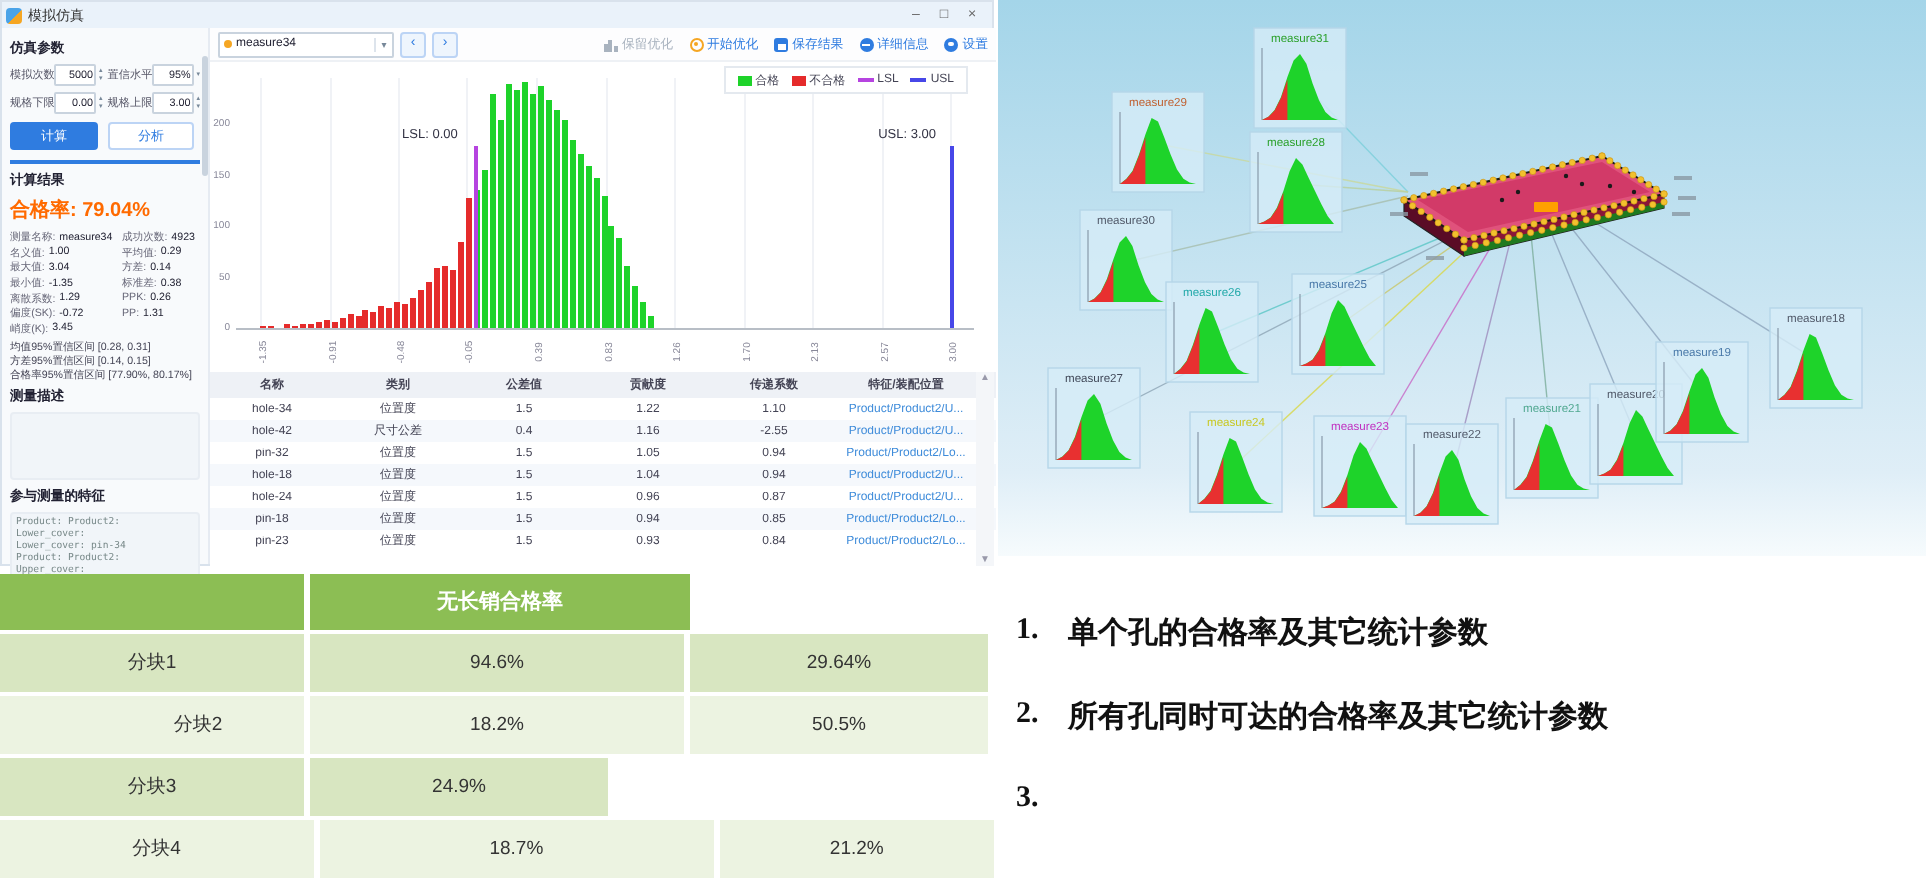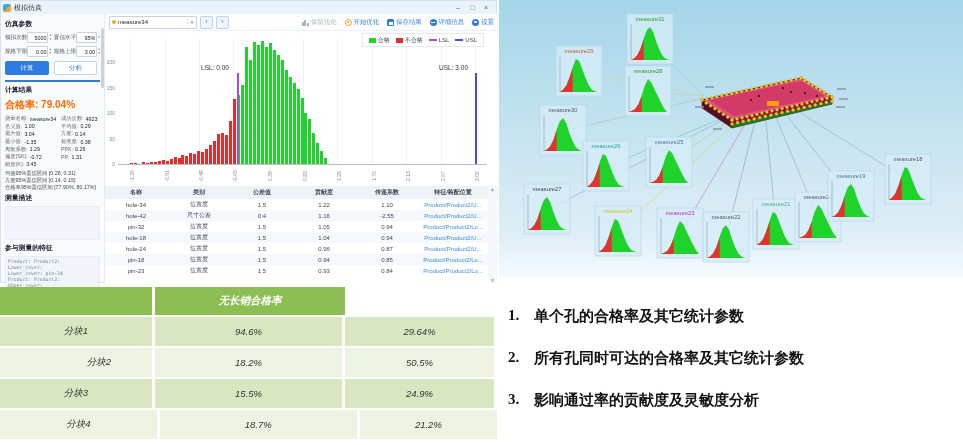--- a/index.html
+++ b/index.html
@@ -92,21 +92,21 @@
         display:flex;flex-direction:column;justify-content:space-between;align-items:center;}
   
   #panel3d{position:absolute;left:499px;top:0;width:464px;height:283px;}
   
   #btable{position:absolute;left:0;top:287px;width:497px;height:158px;font-size:9.5px;color:#333;}
   .brow{display:flex;}
   .bcell{box-sizing:border-box;border-right:3px solid #fff;border-bottom:2px solid #fff;
         display:flex;align-items:center;justify-content:center;}
   .bcell:last-child{border-right:none;}
   .brow.hdr .bcell{background:#8cbe54;color:#fff;font-weight:bold;font-size:10.5px;height:30px;}
-  .brow .bcell{height:31px;font-style:italic;}
+  .brow .bcell{height:31px;}
   .brow.even .bcell{background:#d8e6c1;}
   .brow.odd .bcell{background:#ecf3e1;}
   
   #notes{position:absolute;left:500px;top:285px;width:463px;height:160px;background:#fff;
         font-family:"Liberation Serif",serif;}
   .note{position:absolute;left:8px;display:flex;font-size:15px;font-weight:bold;color:#111;}
   .note .n-num{width:26px;}
 </style>
 </head>
 <body>
@@ -663,36 +663,34 @@
       <div class="bcell" style="width: 190px;">94.6%</div>
       <div class="bcell" style="width: 149px;">29.64%</div>
     </div>
     <div class="brow odd">
       <div class="bcell" style="width: 155px; padding-left: 46px;">分块2</div>
       <div class="bcell" style="width: 190px;">18.2%</div>
       <div class="bcell" style="width: 149px;">50.5%</div>
     </div>
     <div class="brow even">
       <div class="bcell" style="width: 155px;">分块3</div>
-      <div class="bcell" style="width: 190px;">15.5%</div>
       <div class="bcell" style="width: 149px;">24.9%</div>
     </div>
     <div class="brow odd">
       <div class="bcell" style="width: 173px;">分块4</div>
       <div class="bcell" style="width: 217px;">18.7%</div>
       <div class="bcell" style="width: 149px;">21.2%</div>
     </div>
   </div>
 
 <div id="notes">
     <div class="note" style="top: 22px;">
       <span class="n-num">1.</span>
       <span>单个孔的合格率及其它统计参数</span>
     </div>
     <div class="note" style="top: 64px;">
       <span class="n-num">2.</span>
       <span>所有孔同时可达的合格率及其它统计参数</span>
     </div>
     <div class="note" style="top: 106px;">
       <span class="n-num">3.</span>
-      <span>影响通过率的贡献度及灵敏度分析</span>
     </div>
   </div>
 
 </body></html>

